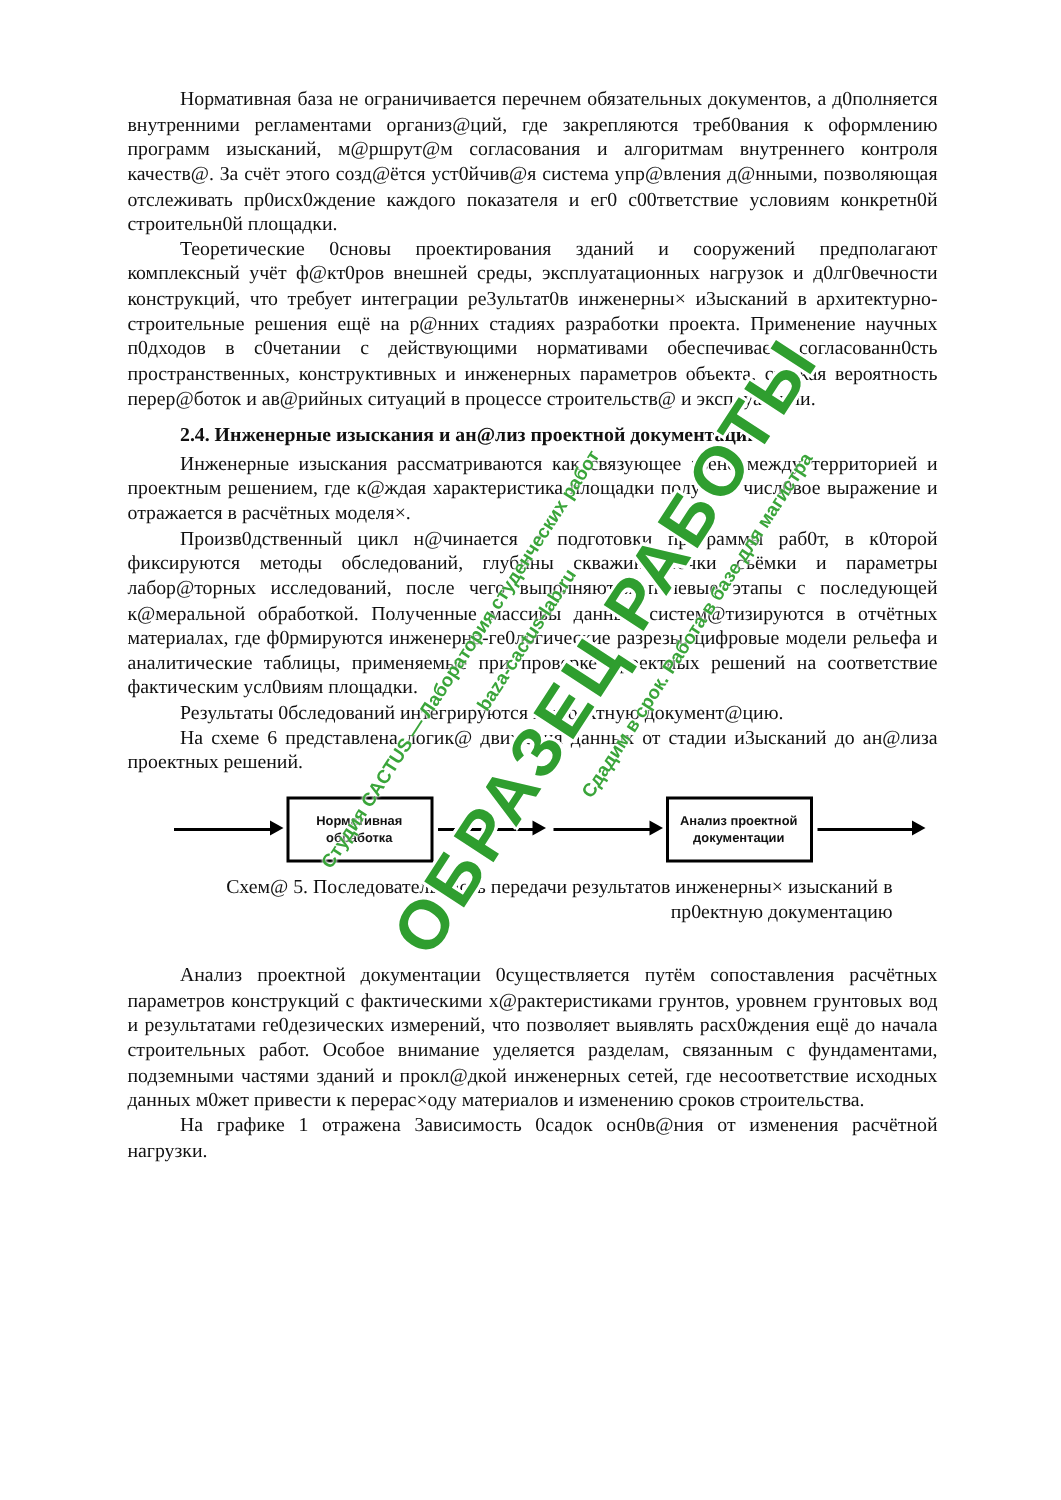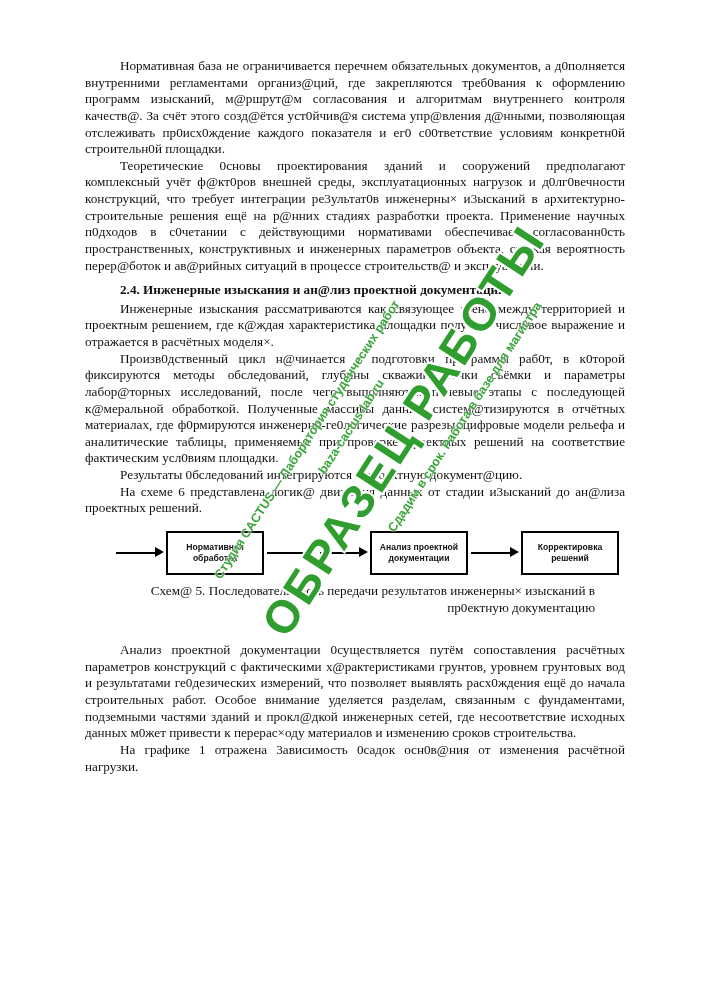--- a/index.html
+++ b/index.html
@@ -111,21 +111,20 @@
     <p>Результаты 0бследований интегрируются в проектную документ@цию.</p>
     <p>На схеме 6 представлена логик@ движения данных от стадии и3ысканий до ан@лиза проектных решений.</p>
 
     <div class="flowchart">
       <div class="fc-arrow"></div>
       <div class="fc-box">Нормативная обработка</div>
       <div class="fc-arrow"></div>
       <div class="fc-arrow"></div>
       <div class="fc-box">Анализ проектной документации</div>
       <div class="fc-arrow"></div>
-      <div class="fc-box">Корректировка решений</div>
     </div>
 
     <p class="caption">Схем@ 5. Последовательность передачи результатов инженерны× изысканий в пр0ектную документацию</p>
 
     <p class="after-schema">Анализ проектной документации 0существляется путём сопоставления расчётных параметров конструкций с фактическими х@рактеристиками грунтов, уровнем грунтовых вод и результатами ге0дезических измерений, что позволяет выявлять расх0ждения ещё до начала строительных работ. Особое внимание уделяется разделам, связанным с фундаментами, подземными частями зданий и прокл@дкой инженерных сетей, где несоответствие исходных данных м0жет привести к перерас×оду материалов и изменению сроков строительства.</p>
     <p>На графике 1 отражена 3ависимость 0садок осн0в@ния от изменения расчётной нагрузки.</p>
   </div>
 
   <div class="watermark">
     <div class="wm-small wm-line1" style="color: rgb(58, 165, 58);">Студия CACTUS — Лаборатория студенческих работ</div>

